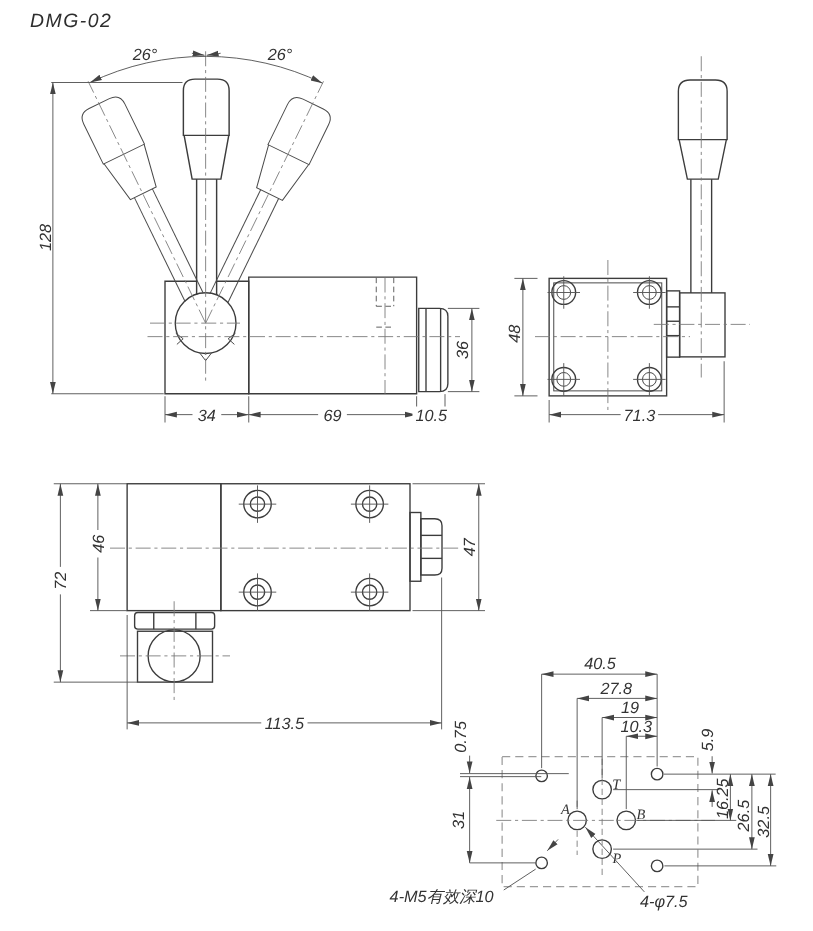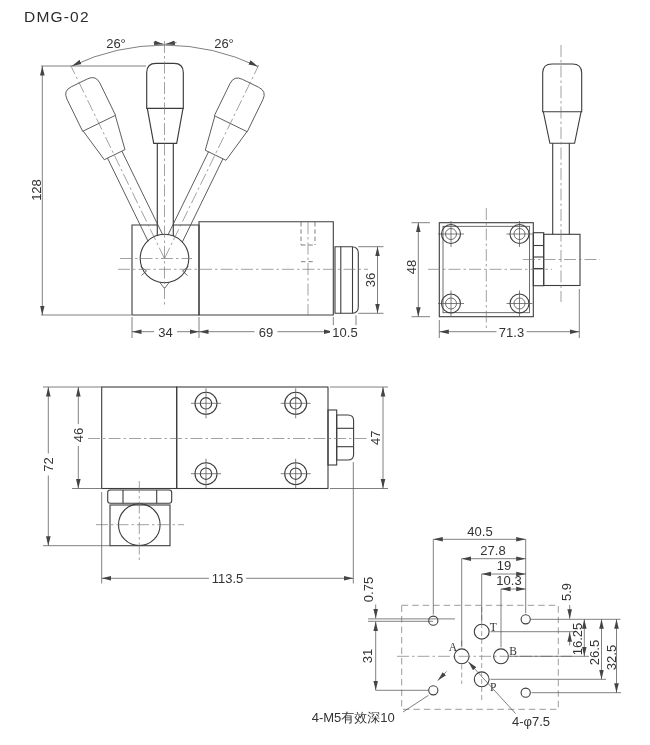--- a/index.html
+++ b/index.html
@@ -1,16 +1,16 @@
 <!DOCTYPE html>
 <html><head>
 <meta charset="utf-8">
 <style>
   html,body{margin:0;padding:0;background:#fff;}
-  .canvas{width:650px;height:745px;background:#ffffff;position:relative;overflow:hidden;}
+  .canvas{width:650px;height:745px;background:#ffffff;position:relative;overflow:hidden;font-style:italic;}
   svg{display:block;}
   .ol{stroke:#3c3c3c;stroke-width:1.1;fill:none;}
   .thin{stroke:#4a4a4a;stroke-width:.8;fill:none;}
   .dim{stroke:#555;stroke-width:.75;fill:none;}
   .cl{stroke:#787878;stroke-width:.7;fill:none;stroke-dasharray:12 3 2.5 3;}
   .cls{stroke:#787878;stroke-width:.7;fill:none;stroke-dasharray:5 3;}
   .hid{stroke:#606060;stroke-width:.8;fill:none;stroke-dasharray:4.5 2.8;}
   .dr{stroke:#9c9c9c;stroke-width:1;fill:none;stroke-dasharray:6.5 4;}
   .wbg{fill:#ffffff;}
   text.d{font-family:"Liberation Sans",sans-serif;font-size:13px;fill:#333;}

